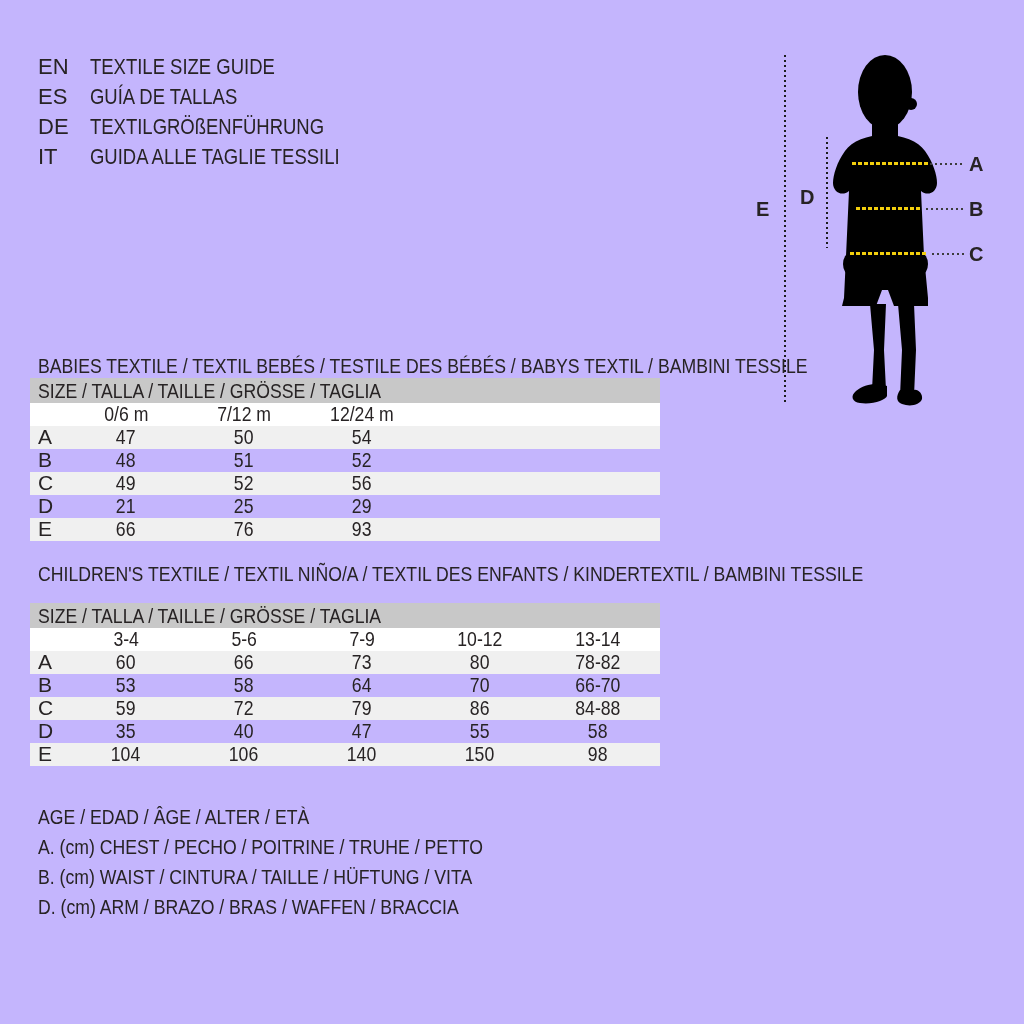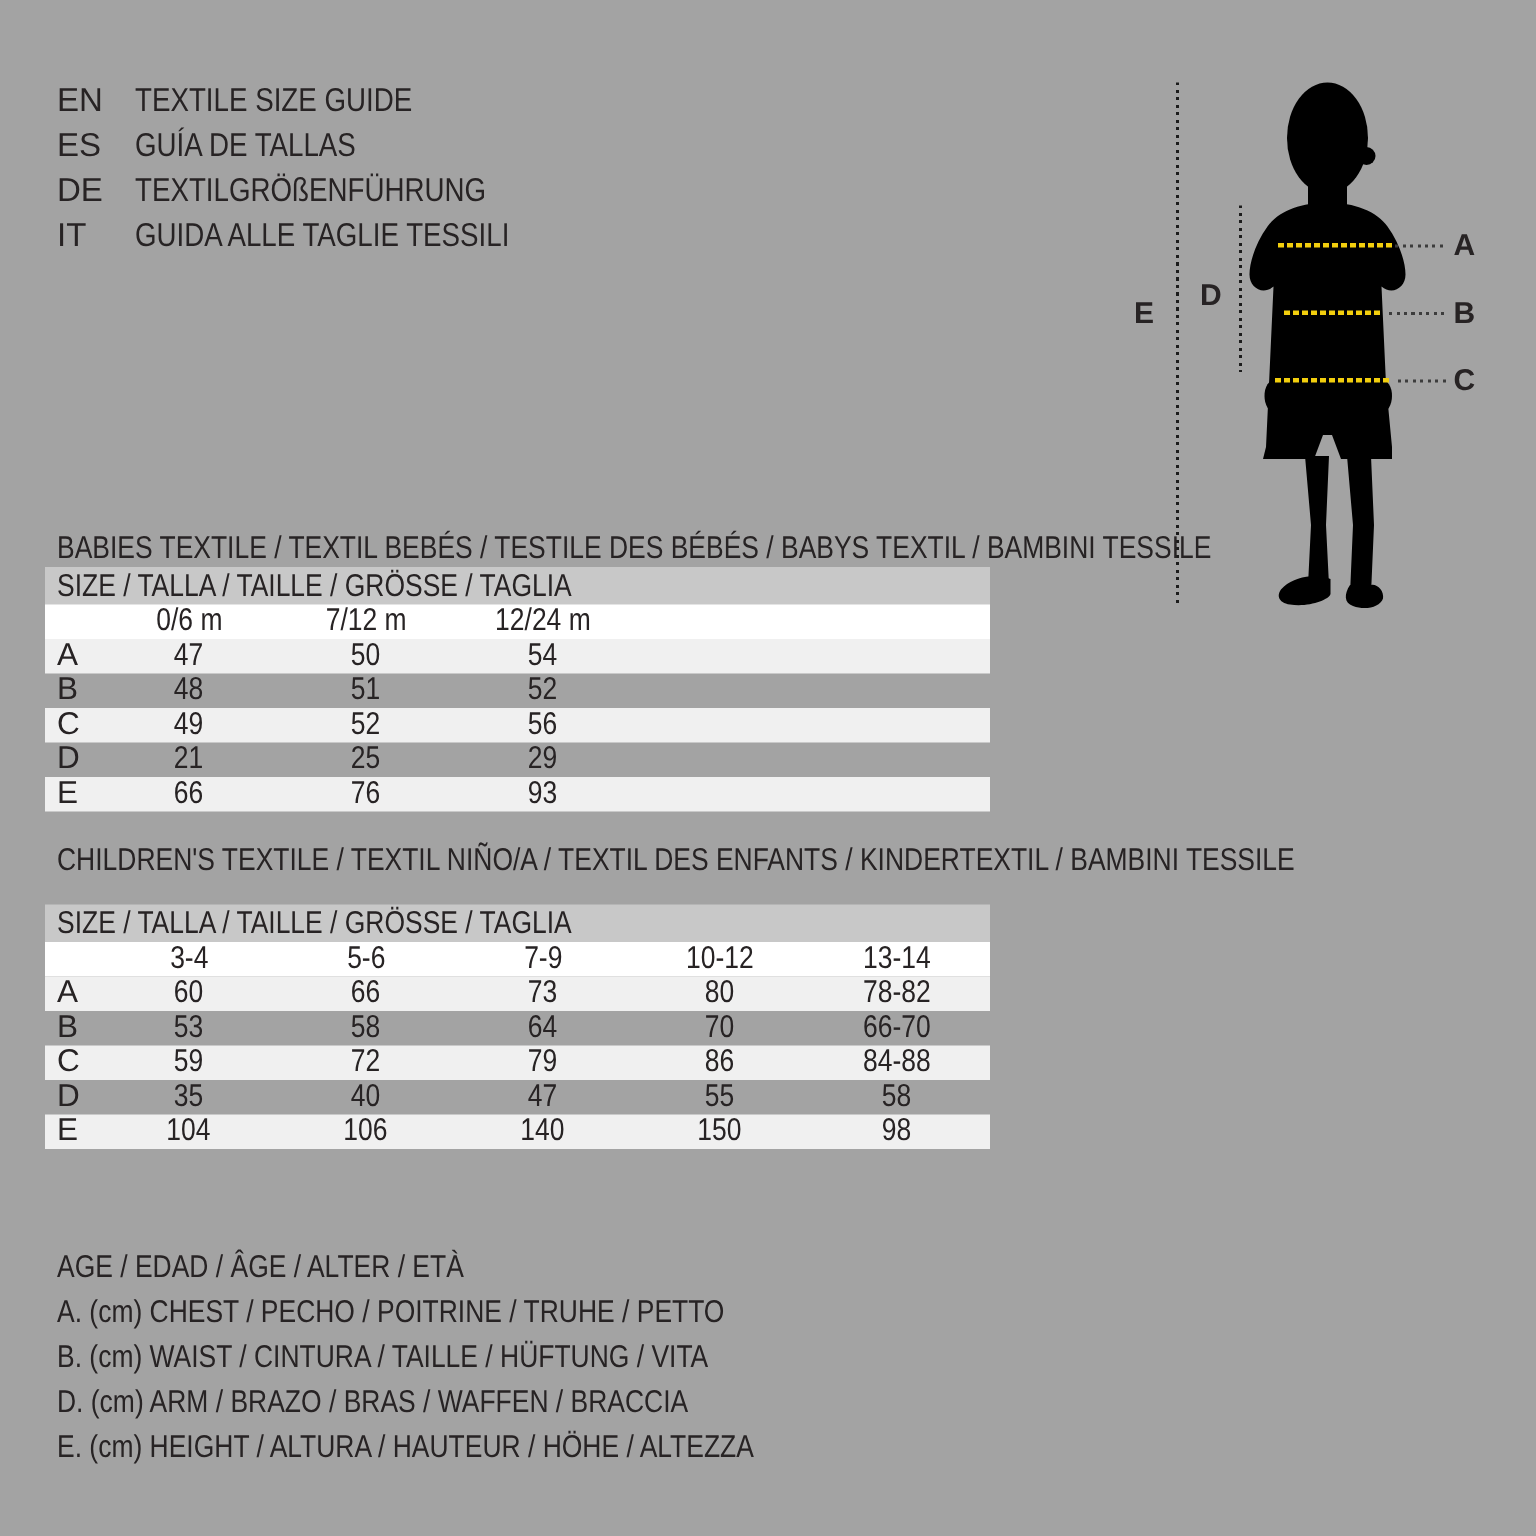--- a/index.html
+++ b/index.html
@@ -1,16 +1,16 @@
 <!DOCTYPE html>
 <html><head>
 <meta charset="utf-8">
 <style>
   html,body{margin:0;padding:0;background:#fff;}
-  #canvas{position:relative;width:1024px;height:1024px;background:#a3a3a3;overflow:hidden;
+  #canvas{position:relative;width:1024px;height:1024px;background:#c4b5fd;overflow:hidden;
           font-family:"Liberation Sans",sans-serif;color:#272324;}
 
   
   .cond{display:inline-block;transform:scaleX(0.84);transform-origin:0 50%;white-space:nowrap;}
   .condc{display:inline-block;transform:scaleX(0.84);transform-origin:50% 50%;white-space:nowrap;}
 
   
   .lang{position:absolute;left:38px;top:52px;font-size:22px;line-height:30px;}
   .lrow{display:flex;}
   .lcode{width:52px;flex:none;}
@@ -23,21 +23,21 @@
         font-size:21px;line-height:25px;}
   .tbar .cond{margin-left:8px;}
   .trows{position:absolute;left:30px;width:630px;font-size:21px;}
   .trow{display:flex;width:630px;height:23px;align-items:flex-end;}
   .trow.striped{background:#f0f0f0;}
   .trow.colhead{background:#ffffff;}
   .rlabel{width:37px;flex:none;padding-left:8px;box-sizing:border-box;}
   .cell{width:118px;flex:none;text-align:center;}
 
   
-  .legend{position:absolute;left:38px;top:830px;font-size:21px;line-height:30px;}
+  .legend{position:absolute;left:38px;top:802px;font-size:21px;line-height:30px;}
   .legend div{height:30px;}
 
   
   .fig-svg{position:absolute;left:830px;top:50px;width:130px;height:360px;}
   .yline{position:absolute;height:3px;
          background:repeating-linear-gradient(to right,#f2ce0d 0px,#f2ce0d 4px,transparent 4px,transparent 6px);}
   .dline{position:absolute;height:2px;
          background:repeating-linear-gradient(to right,#3c3c3c 0px,#3c3c3c 2px,transparent 2px,transparent 5px);}
   .vline{position:absolute;width:2px;
          background:repeating-linear-gradient(to bottom,#1c1c1c 0px,#1c1c1c 2px,transparent 2px,transparent 5px);}
@@ -201,16 +201,15 @@
       <span class="cell"><span class="condc">150</span></span>
       <span class="cell"><span class="condc">98</span></span>
     </div>
   </div>
 
   <div class="legend">
     <div><span class="cond">AGE / EDAD / ÂGE / ALTER / ETÀ</span></div>
     <div><span class="cond">A. (cm) CHEST / PECHO / POITRINE / TRUHE / PETTO</span></div>
     <div><span class="cond">B. (cm) WAIST / CINTURA / TAILLE / HÜFTUNG / VITA</span></div>
     <div><span class="cond">D. (cm) ARM / BRAZO / BRAS / WAFFEN / BRACCIA</span></div>
-    <div><span class="cond">E. (cm) HEIGHT / ALTURA / HAUTEUR / HÖHE / ALTEZZA</span></div>
   </div>
 
 </div>
 
 </body></html>

